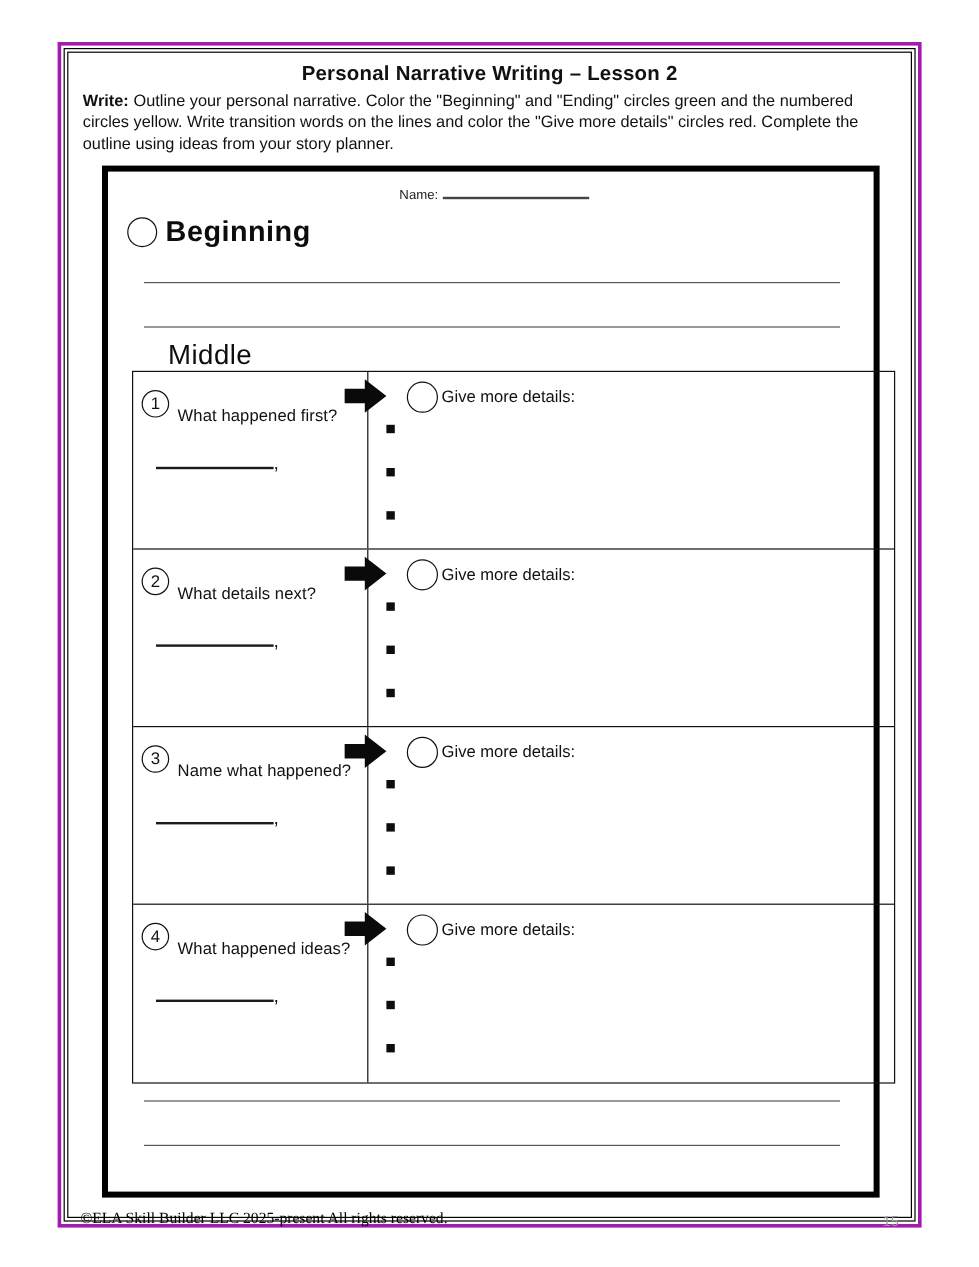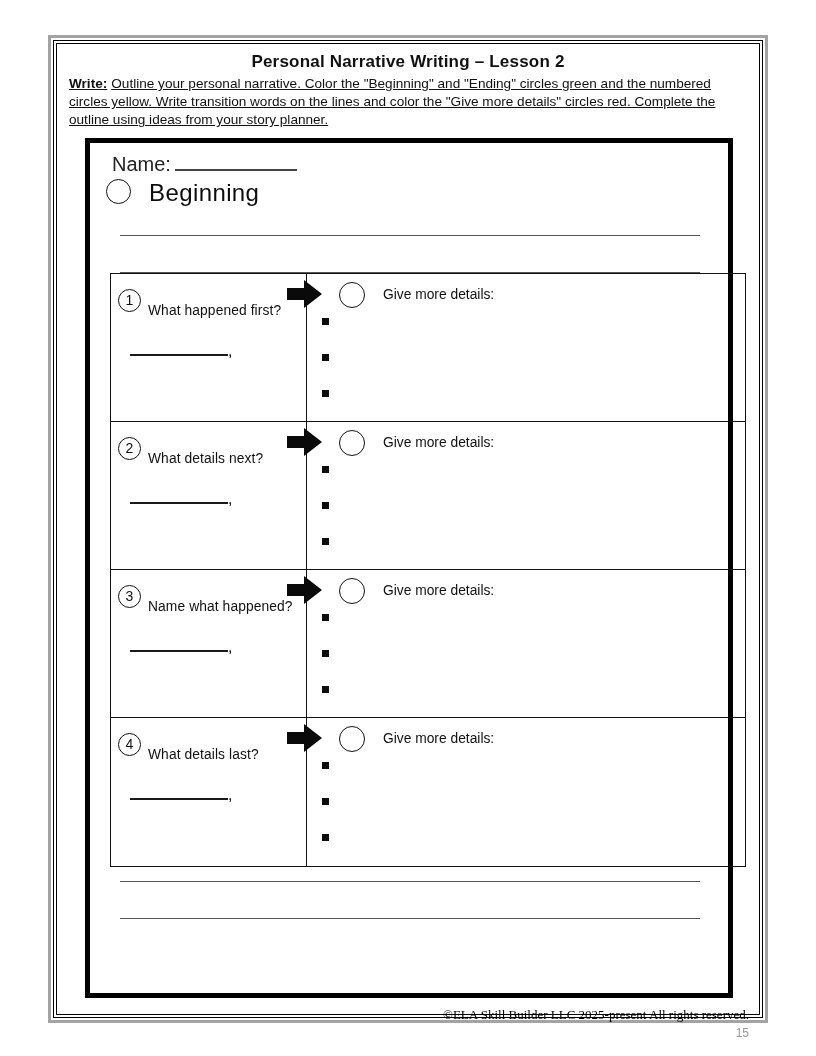--- a/index.html
+++ b/index.html
@@ -2,37 +2,37 @@
 <html><head>
 <meta charset="utf-8">
 <style>
   * { margin:0; padding:0; box-sizing:border-box; }
   html,body { width:816px; height:1056px; background:#ffffff;
     font-family:"Liberation Sans", sans-serif; color:#111; }
   .page { position:relative; width:816px; height:1056px; background:#fff; }
 
   
   .frame-a { position:absolute; left:48px; top:35px; width:720px; height:988px;
-    border:3px solid #a3a3a3; padding:2px; }
+    border:3px solid #a21caf; padding:2px; }
   .frame-b { width:100%; height:100%; border:1px solid #000; padding:2px; }
   .frame-c { width:100%; height:100%; border:1px solid #000; padding:6px 10px 0 10px; }
 
   .title { text-align:center; font-size:17px; font-weight:bold; letter-spacing:.2px; margin-top:2px; }
-  .instructions { font-size:13.6px; line-height:1.34; margin-top:3px; padding:0 2px;text-decoration:underline; }
+  .instructions { font-size:13.6px; line-height:1.34; margin-top:3px; padding:0 2px; }
   .instructions b { margin-right:4px; }
 
   
   .sheet { margin:8px 16px 0 18px; height:860px; border:5px solid #000;
     padding:10px 16px 0 16px; position:relative; }
 
-  .name-row { margin-left:6px; font-size:20px; height:22px; color:#222; }
+  .name-row { margin-left:6px; font-size:11px; height:22px; color:#222;text-align:center; }
   .name-blank { display:inline-block; width:122px; height:13px;
     border-bottom:2px solid #444; margin-left:4px; }
 
-  .section-head { display:flex; align-items:flex-start; gap:18px; margin-top:4px; height:30px; }
+  .section-head { display:flex; align-items:center; gap:7px; margin-top:4px; height:30px;font-weight:bold; }
   .circle-lg { width:25px; height:25px; border:1.8px solid #111; border-radius:50%;
     background:#fff; flex:0 0 auto; }
   .section-title { font-size:24px; letter-spacing:.4px; color:#0d0d0d; }
 
   .write-line { height:0; border-bottom:1.7px solid #555; margin-left:14px; margin-right:12px; }
   .wl-b1 { margin-top:26px; }
   .wl-b2 { margin-top:36px; }
   .wl-e1 { margin-top:14px; }
   .wl-e2 { margin-top:36px; }
 
@@ -49,31 +49,31 @@
     display:flex; align-items:center; justify-content:center;
     font-size:14px; flex:0 0 auto; background:#fff; }
   .question { font-size:13.8px; letter-spacing:.1px; white-space:nowrap;margin-top:20px; }
 
   .blank-row { margin:24px 0 0 12px; font-size:15px; }
   .blank-line { display:inline-block; width:98px; height:13px; border-bottom:2px solid #1a1a1a; }
   .blank-comma { font-size:16px; }
 
   .arrow-icon { position:absolute; left:-20px; top:5px; width:36px; height:30px; }
 
-  .details-row { display:flex; align-items:center; gap:18px; margin-left:20px; }
+  .details-row { display:flex; align-items:center; gap:3px; margin-left:20px; }
   .circle-md { width:26px; height:26px; border:1.6px solid #111; border-radius:50%;
     background:#fff; flex:0 0 auto; }
   .details-label { font-size:13.8px; }
 
   .bullets { margin:10px 0 0 3px; }
   .bullet-sq { width:7px; height:7px; background:#0d0d0d; margin-bottom:29px; }
 
-  .footer { position:relative; margin-top:9px; text-align:right;
+  .footer { position:relative; margin-top:9px; text-align:left;
     font-family:"Liberation Serif", serif; font-size:13px; color:#000; height:22px; }
-  .page-num { position:absolute; right:0; top:19px; font-family:"Liberation Sans", sans-serif;
+  .page-num { position:absolute; right:0; top:4px; font-family:"Liberation Sans", sans-serif;
     font-size:12px; color:#999; }
 </style>
 </head>
 <body>
 
 <div class="page">
   <div class="frame-a">
     <div class="frame-b">
       <div class="frame-c">
 
@@ -86,20 +86,21 @@
             <span>Name:</span><span class="name-blank"></span>
           </div>
 
           <div class="section-head">
             <span class="circle-lg"></span>
             <span class="section-title">Beginning</span>
           </div>
           <div class="write-line wl-b1"></div>
           <div class="write-line wl-b2"></div>
 
+          <div class="middle-title">Middle</div>
 
           <div class="steps">
 
             <div class="step-row">
               <div class="step-left">
                 <div class="q-row">
                   <span class="circle-num">1</span>
                   <span class="question">What happened first?</span>
                 </div>
                 <div class="blank-row"><span class="blank-line"></span><span class="blank-comma">,</span></div>
@@ -165,21 +166,21 @@
                   <div class="bullet-sq"></div>
                   <div class="bullet-sq"></div>
                 </div>
               </div>
             </div>
 
             <div class="step-row">
               <div class="step-left">
                 <div class="q-row">
                   <span class="circle-num">4</span>
-                  <span class="question">What details last?</span>
+                  <span class="question">What happened ideas?</span>
                 </div>
                 <div class="blank-row"><span class="blank-line"></span><span class="blank-comma">,</span></div>
               </div>
               <div class="step-right">
                 <svg class="arrow-icon" viewBox="0 0 36 30">
                     <polygon points="0,9 17,9 17,1 35,15 17,29 17,21 0,21" fill="#0a0a0a"></polygon>
                   </svg>
                 <div class="details-row">
                   <span class="circle-md"></span>
                   <span class="details-label">Give more details:</span>

